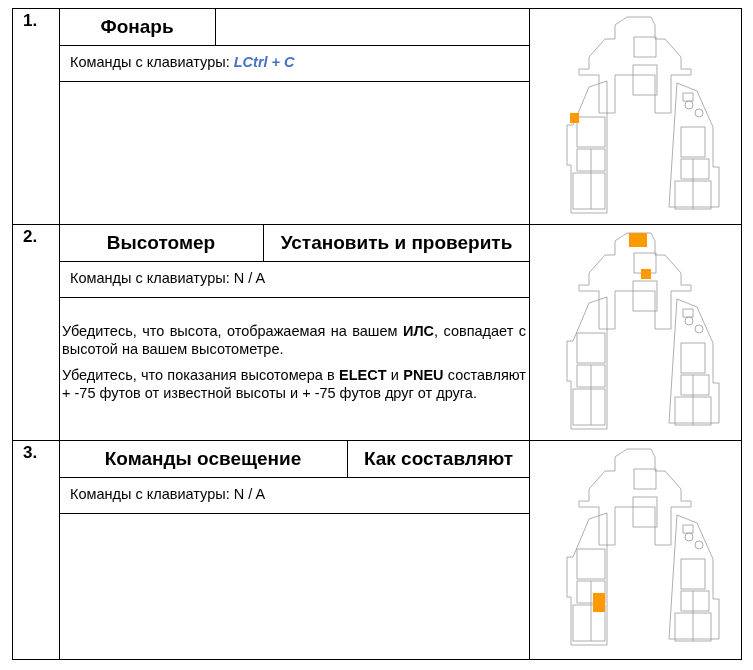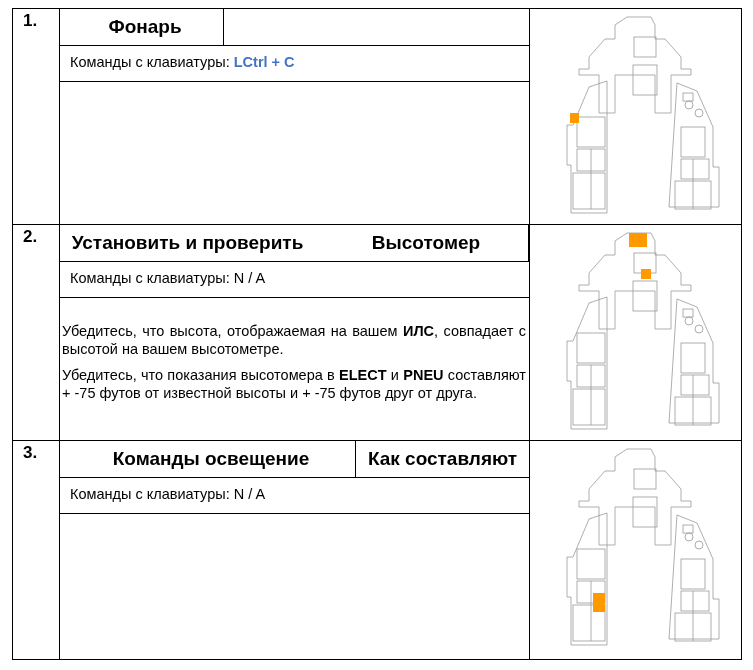--- a/index.html
+++ b/index.html
@@ -4,23 +4,23 @@
 <style>
   html,body{margin:0;padding:0;background:#fff;}
   body{width:753px;height:670px;position:relative;font-family:"Liberation Sans",sans-serif;color:#000;overflow:hidden;}
   .row{position:absolute;left:12px;width:730px;border:1.5px solid #000;border-bottom:none;box-sizing:border-box;}
   .num{position:absolute;left:0;top:0;bottom:0;width:46px;border-right:1.5px solid #000;}
   .num span{position:absolute;left:10px;top:2px;font-weight:bold;font-size:17px;}
   .main{position:absolute;left:46px;top:0;bottom:0;width:470px;border-right:1.5px solid #000;}
   .img{position:absolute;left:516px;right:0;top:0;bottom:0;}
   .hdr{position:absolute;left:0;right:0;top:0;height:36px;border-bottom:1.5px solid #000;display:flex;}
   .hdr .c{display:flex;align-items:center;justify-content:center;font-weight:bold;font-size:19px;}
-  .hdr .c1{border-right:1.5px solid #000;margin-left:8px;}
+  .hdr .c1{border-right:1.5px solid #000;}
   .kb{position:absolute;left:0;right:0;top:36px;height:36px;border-bottom:1.5px solid #000;font-size:14.5px;line-height:34px;padding-left:11px;}
-  .kb .k{color:#4472c4;font-weight:bold;}
+  .kb .k{color:#4472c4;font-weight:bold;font-style:italic;}
   .desc{position:absolute;left:0;right:0;top:73px;padding:4px 3px;font-size:14.5px;line-height:18px;text-align:justify;margin-top:20px;}
   .desc p{margin:0 0 8px 0;}
   .bottom{position:absolute;left:12px;top:659px;width:730px;border-top:1.5px solid #000;}
   svg{position:absolute;}
 </style>
 </head>
 <body>
 
 <div class="row" style="top:8px;height:216px;">
   <div class="num">
@@ -56,22 +56,22 @@
       </svg>
   </div>
 </div>
 
 <div class="row" style="top:224px;height:216px;">
   <div class="num">
       <span>2.</span>
     </div>
   <div class="main">
     <div class="hdr">
+      <div class="c c1" style="width:204px">Высотомер</div>
       <div class="c" style="flex:1">Установить и проверить</div>
-      <div class="c c1" style="width:204px">Высотомер</div>
     </div>
     <div class="kb"><span>Команды с клавиатуры:</span> <span>N / A</span></div>
     <div class="desc">
       <p id="d1">Убедитесь, что высота, отображаемая на вашем <b>ИЛС</b>, совпадает с высотой на вашем высотометре.</p>
       <p id="d2">Убедитесь, что показания высотомера в <b>ELECT</b> и <b>PNEU</b> составляют + -75 футов от известной высоты и + -75 футов друг от друга.</p>
     </div>
   </div>
   <div class="img">
     <svg class="ck" width="214" height="214" viewBox="0 0 214 214">
         <g fill="none" stroke="#999" stroke-width="0.8">

